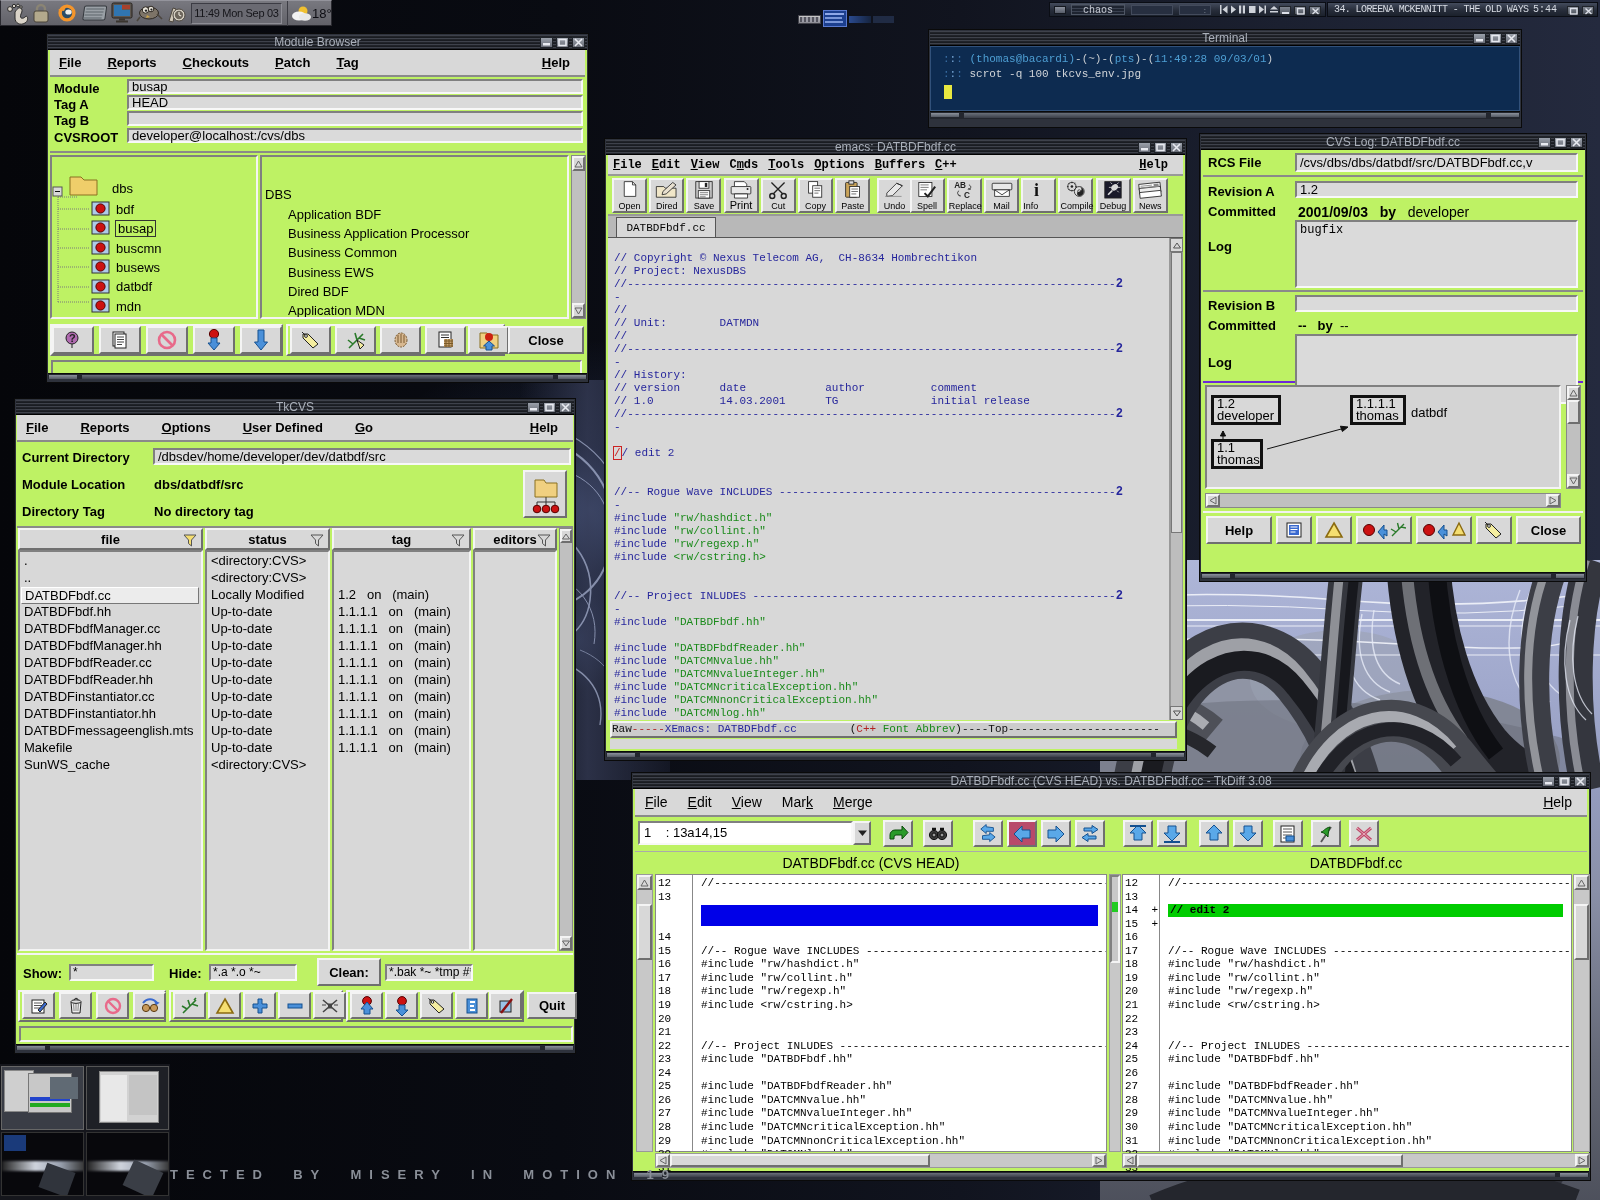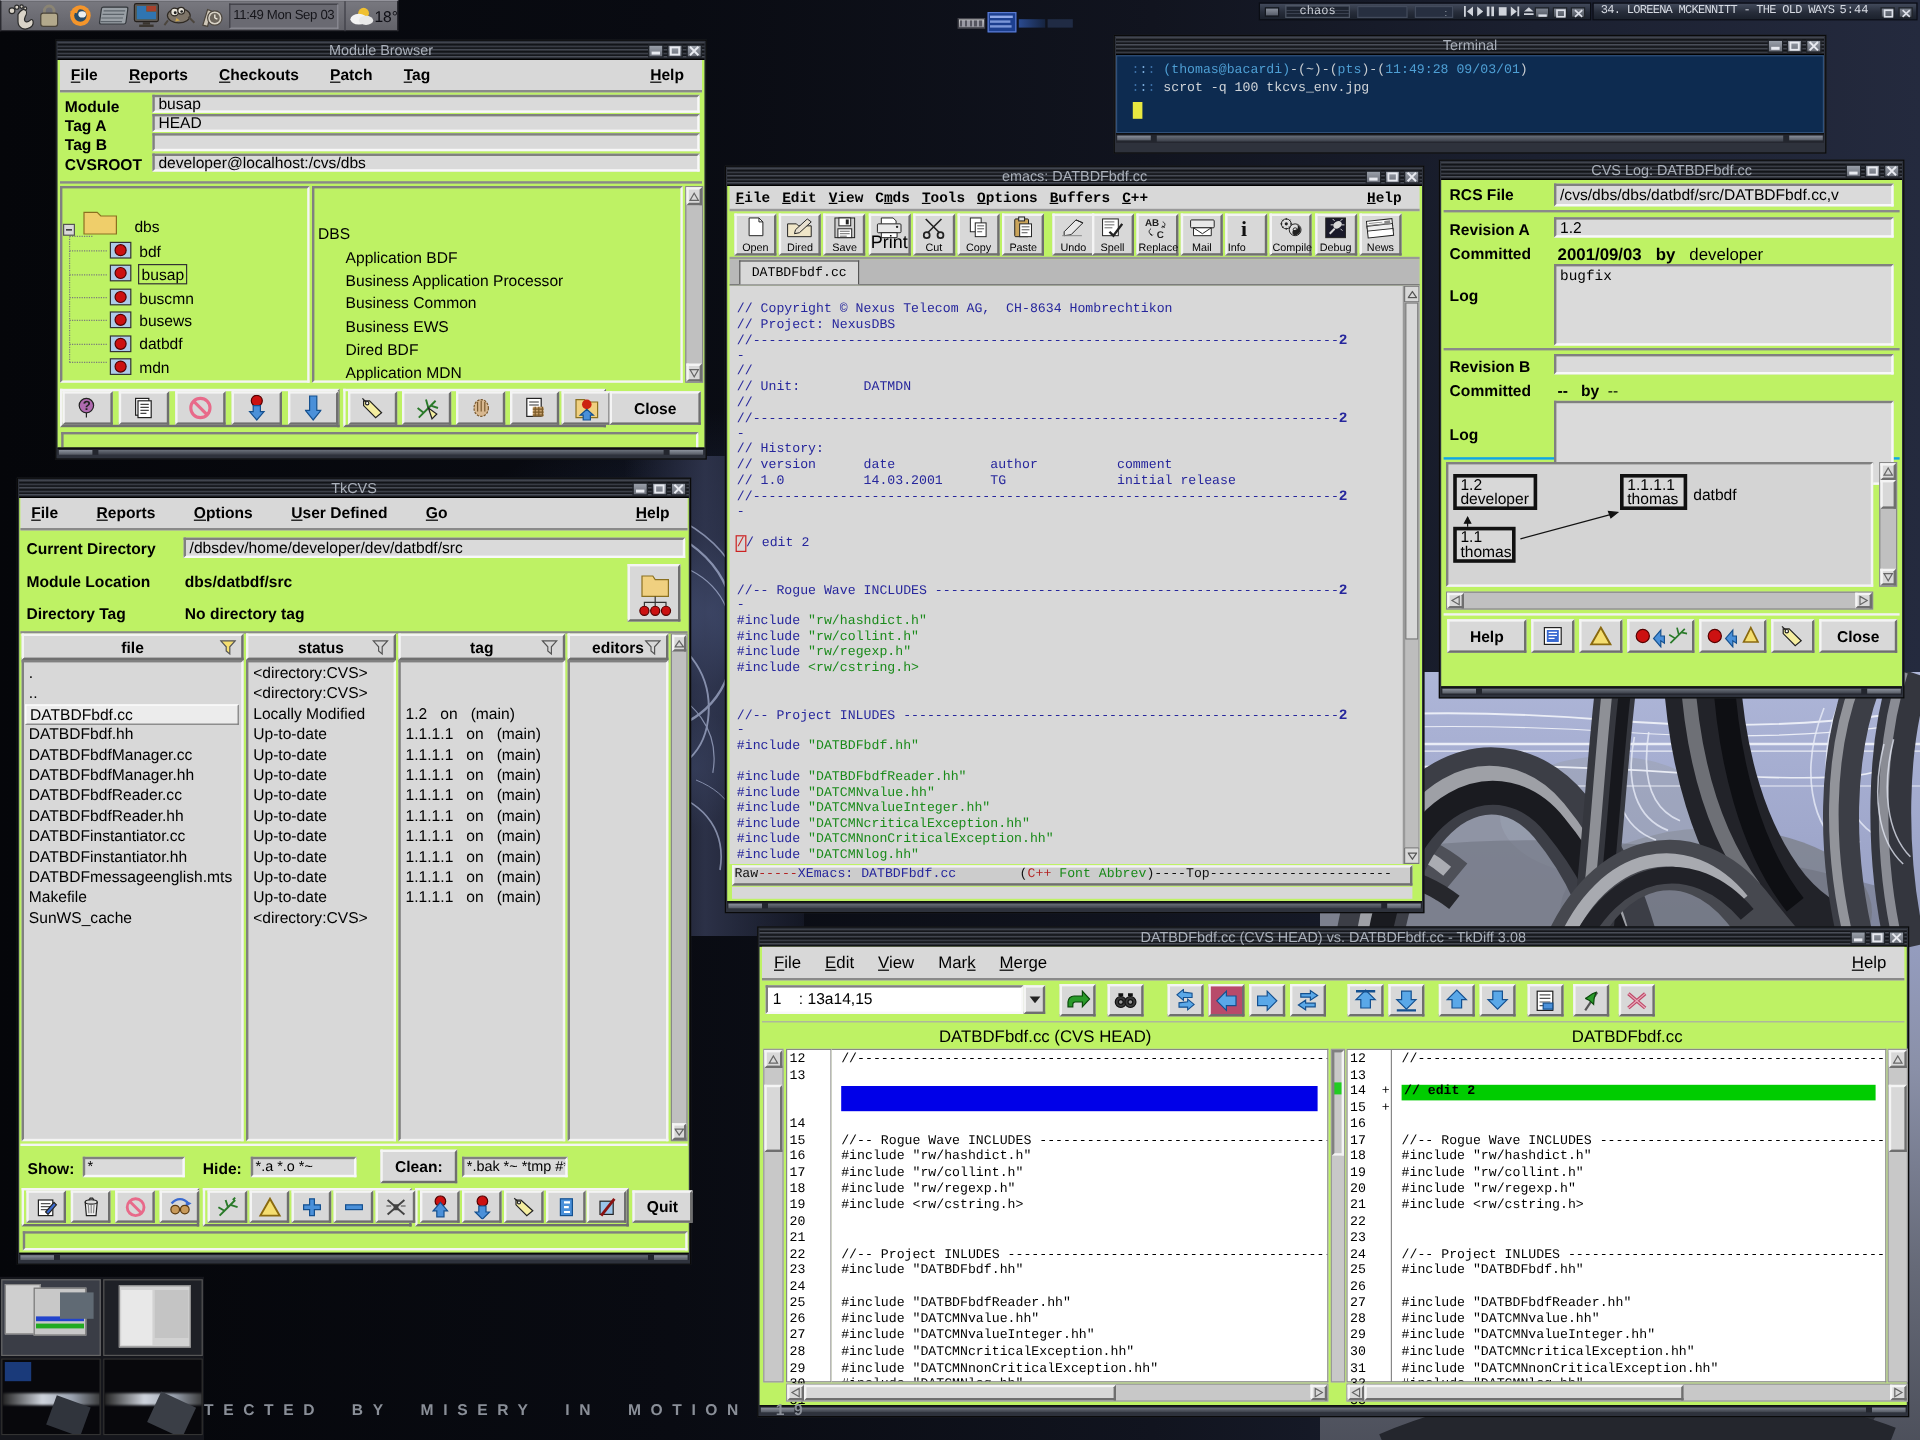--- a/index.html
+++ b/index.html
@@ -719,21 +719,21 @@
             </svg></div>
           <div style="position:absolute;bottom:0px;width:100%;text-align:center;font-size:9px">Save</div>
         </div>
         <div style="position:absolute;left:115.60000000000001px;top:2px;width:35px;height:35px" class="btn">
           <div style="position:absolute;top:0px;left:50%;transform:translateX(-50%) scale(0.82);transform-origin:top center"><svg width="28" height="24" viewBox="0 0 28 24">
               <path d="M6,8 V2 h12 l3,3 v3" fill="#fff" stroke="#222"></path>
               <rect x="2" y="8" width="24" height="9" rx="1" fill="#e8e8e8" stroke="#222"></rect>
               <path d="M6,17 h16 v5 h-16 z" fill="#fff" stroke="#222"></path>
               <circle cx="22" cy="11" r="1.2" fill="#222"></circle>
             </svg></div>
-          <div style="position:absolute;bottom:0px;width:100%;font-size:15px">Print</div>
+          <div style="position:absolute;bottom:0px;width:100%;text-align:center;font-size:11px">Print</div>
         </div>
         <div style="position:absolute;left:152.8px;top:2px;width:35px;height:35px" class="btn">
           <div style="position:absolute;top:0px;left:50%;transform:translateX(-50%) scale(0.82);transform-origin:top center"><svg width="26" height="24" viewBox="0 0 26 24">
               <path d="M5,3 L19,17 M21,3 L7,17" stroke="#222" stroke-width="1.6"></path>
               <circle cx="6" cy="19.5" r="3" fill="none" stroke="#222" stroke-width="1.8"></circle>
               <circle cx="20" cy="19.5" r="3" fill="none" stroke="#222" stroke-width="1.8"></circle>
             </svg></div>
           <div style="position:absolute;bottom:0px;width:100%;text-align:center;font-size:9px">Cut</div>
         </div>
         <div style="position:absolute;left:190.0px;top:2px;width:35px;height:35px" class="btn">
@@ -908,21 +908,21 @@
    <div class="ent" style="position:absolute;left:92px;top:3px;width:283px;height:19px;font-size:13px;line-height:15px;padding-left:3px;white-space:nowrap;overflow:hidden">/cvs/dbs/dbs/datbdf/src/DATBDFbdf.cc,v</div>
   </div>
   <div style="position:relative;height:115px;border-bottom:2px solid #8a8a8a">
    <div style="position:absolute;left:5px;top:7px;font-weight:bold;font-size:13px">Revision A</div>
    <div class="ent" style="position:absolute;left:92px;top:4px;width:283px;height:17px;font-size:13px;line-height:13px;padding-left:3px">1.2</div>
    <div style="position:absolute;left:5px;top:27px;font-weight:bold;font-size:13px">Committed</div>
    <div style="position:absolute;left:95px;top:27px;font-weight:bold;font-size:14px">2001/09/03&nbsp;&nbsp;&nbsp;by&nbsp;&nbsp;&nbsp;<span style="font-weight:normal">developer</span></div>
    <div style="position:absolute;left:5px;top:62px;font-weight:bold;font-size:13px">Log</div>
    <div class="ent" style="position:absolute;left:92px;top:43px;width:283px;height:68px;font-family:'Liberation Mono',monospace;font-size:12px;padding:1px 3px">bugfix</div>
   </div>
-  <div style="position:relative;height:91px;border-bottom:2px solid #0ea5e9">
+  <div style="position:relative;height:91px;border-bottom:2px solid #6d28d9">
    <div style="position:absolute;left:5px;top:6px;font-weight:bold;font-size:13px">Revision B</div>
    <div class="ent" style="position:absolute;left:92px;top:3px;width:283px;height:17px"></div>
    <div style="position:absolute;left:5px;top:26px;font-weight:bold;font-size:13px">Committed</div>
    <div style="position:absolute;left:95px;top:26px;font-weight:bold;font-size:13px">--&nbsp;&nbsp;&nbsp;by&nbsp;&nbsp;<span style="font-weight:normal">--</span></div>
    <div style="position:absolute;left:5px;top:63px;font-weight:bold;font-size:13px">Log</div>
    <div class="ent" style="position:absolute;left:92px;top:42px;width:283px;height:70px"></div>
   </div>
   <div style="position:relative;height:128px">
    <div class="sunk" style="position:absolute;left:2px;top:2px;width:356px;height:104px;background:#d4d4d4">
     <div style="position:absolute;left:4px;top:8px;width:70px;height:30px;border:3px solid #111;background:#d8d8d8;font-size:13px;line-height:12px;padding-left:3px">1.2<br>developer</div>

